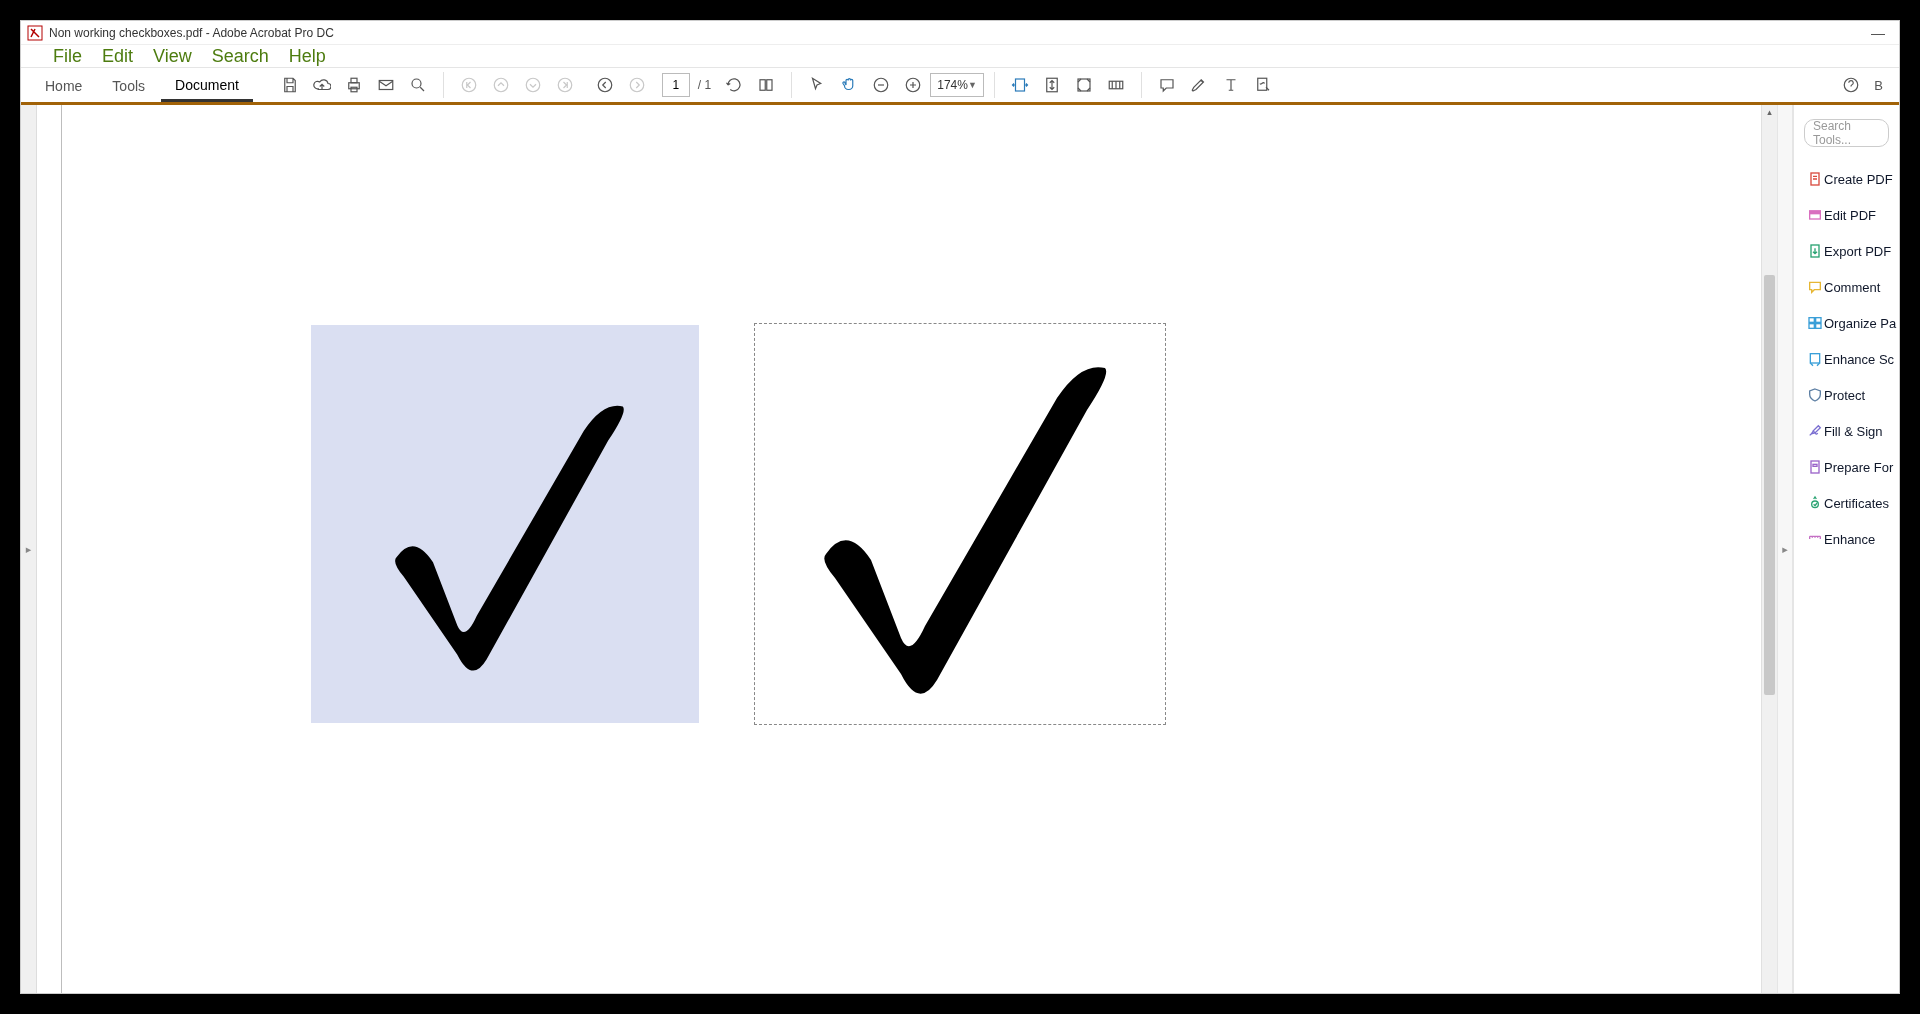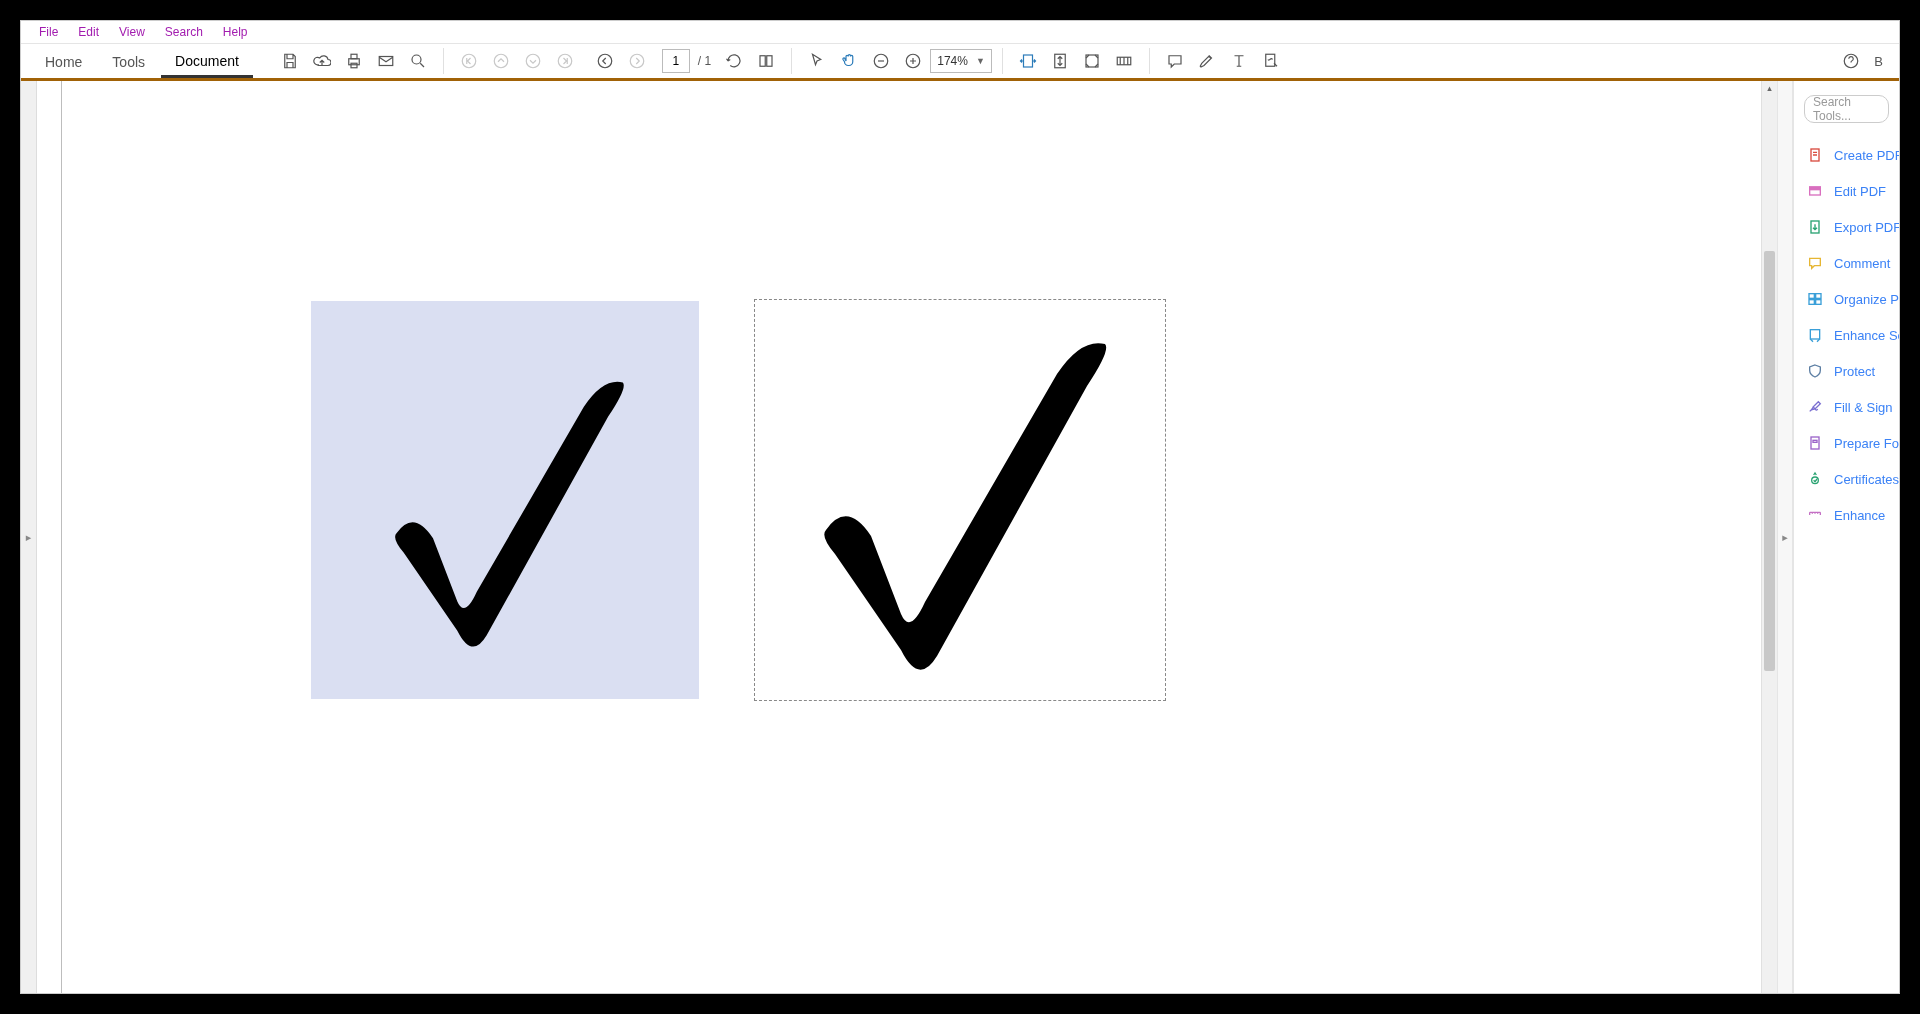--- a/index.html
+++ b/index.html
@@ -27,23 +27,23 @@
 }
 .titlebar .app-icon { width: 16px; height: 16px; margin-right: 6px; display:flex; align-items:center; justify-content:center; }
 .titlebar .win-controls { margin-left: auto; display: flex; gap: 18px; padding-right: 8px; }
 .titlebar .win-controls span { font-size: 14px; color: #555; cursor: default; }
 
 
 .menubar {
   height: 22px;
   display: flex;
   align-items: center;
-  padding: 0 8px;
-  font-size: 12px;
-  color: #a21caf;
+  padding: 0 22px;
+  font-size: 18px;
+  color: #4d7c0f;
 }
 .menubar .menu-item { padding: 2px 10px; cursor: default; }
 
 
 .toolbar {
   height: 38px;
   border-top: 1px solid #e5e5e5;
   border-bottom: 3px solid #a16207;
   display: flex;
   align-items: center;
@@ -81,21 +81,20 @@
   text-align: center;
   font-size: 12px;
 }
 .page-total { font-size: 12px; color: #555; margin: 0 6px; }
 
 .zoom-select {
   display: flex; align-items: center;
   border: 1px solid #bbb;
   height: 24px; padding: 0 6px;
   font-size: 12px;
-  gap: 8px;
 }
 .zoom-select .caret { font-size: 9px; color: #666; }
 
 .toolbar-right { margin-left: auto; display:flex; align-items:center; gap:2px; }
 .share-btn { font-size: 13px; color:#555; padding:0 6px; }
 
 
 .content-area {
   flex: 1;
   display: flex;
@@ -162,24 +161,24 @@
   border: 1px solid #ccc;
   border-radius: 10px;
   font-size: 12px;
   padding: 0 8px;
   color:#999;
   display:flex; align-items:center;
 }
 .rp-item {
   display: flex;
   align-items: center;
-  gap: 10px;
+  gap: 0;
   padding: 9px 12px;
   font-size: 13px;
-  color: #3b82f6;
+  color: #0f172a;
   cursor: default;
   white-space: nowrap;
 }
 .rp-item .rp-icon { width: 18px; height: 18px; flex-shrink:0; display:flex; align-items:center; justify-content:center; }
 .rp-item .rp-icon svg { width: 16px; height: 16px; }
 
 
 .cbox {
   position: absolute;
 }
@@ -197,20 +196,32 @@
 .checkmark {
   position: absolute;
 }
 .checkmark svg { width: 100%; height: 100%; }
 </style>
 </head>
 <body>
 
 <div class="app-window">
 
+  <div class="titlebar">
+    <span class="app-icon">
+      <svg viewBox="0 0 16 16">
+          <rect x="1" y="1" width="14" height="14" fill="#fff" stroke="#b30000"></rect>
+          <path d="M4 4 L12 12 M4 12 L8 4" stroke="#b30000" stroke-width="1.5" fill="none"></path>
+        </svg>
+    </span>
+    <span>Non working checkboxes.pdf - Adobe Acrobat Pro DC</span>
+    <div class="win-controls">
+      <span>—</span>
+    </div>
+  </div>
 
   <div class="menubar">
     <div class="menu-item">File</div>
     <div class="menu-item">Edit</div>
     <div class="menu-item">View</div>
     <div class="menu-item">Search</div>
     <div class="menu-item">Help</div>
   </div>
 
   <div class="toolbar">

